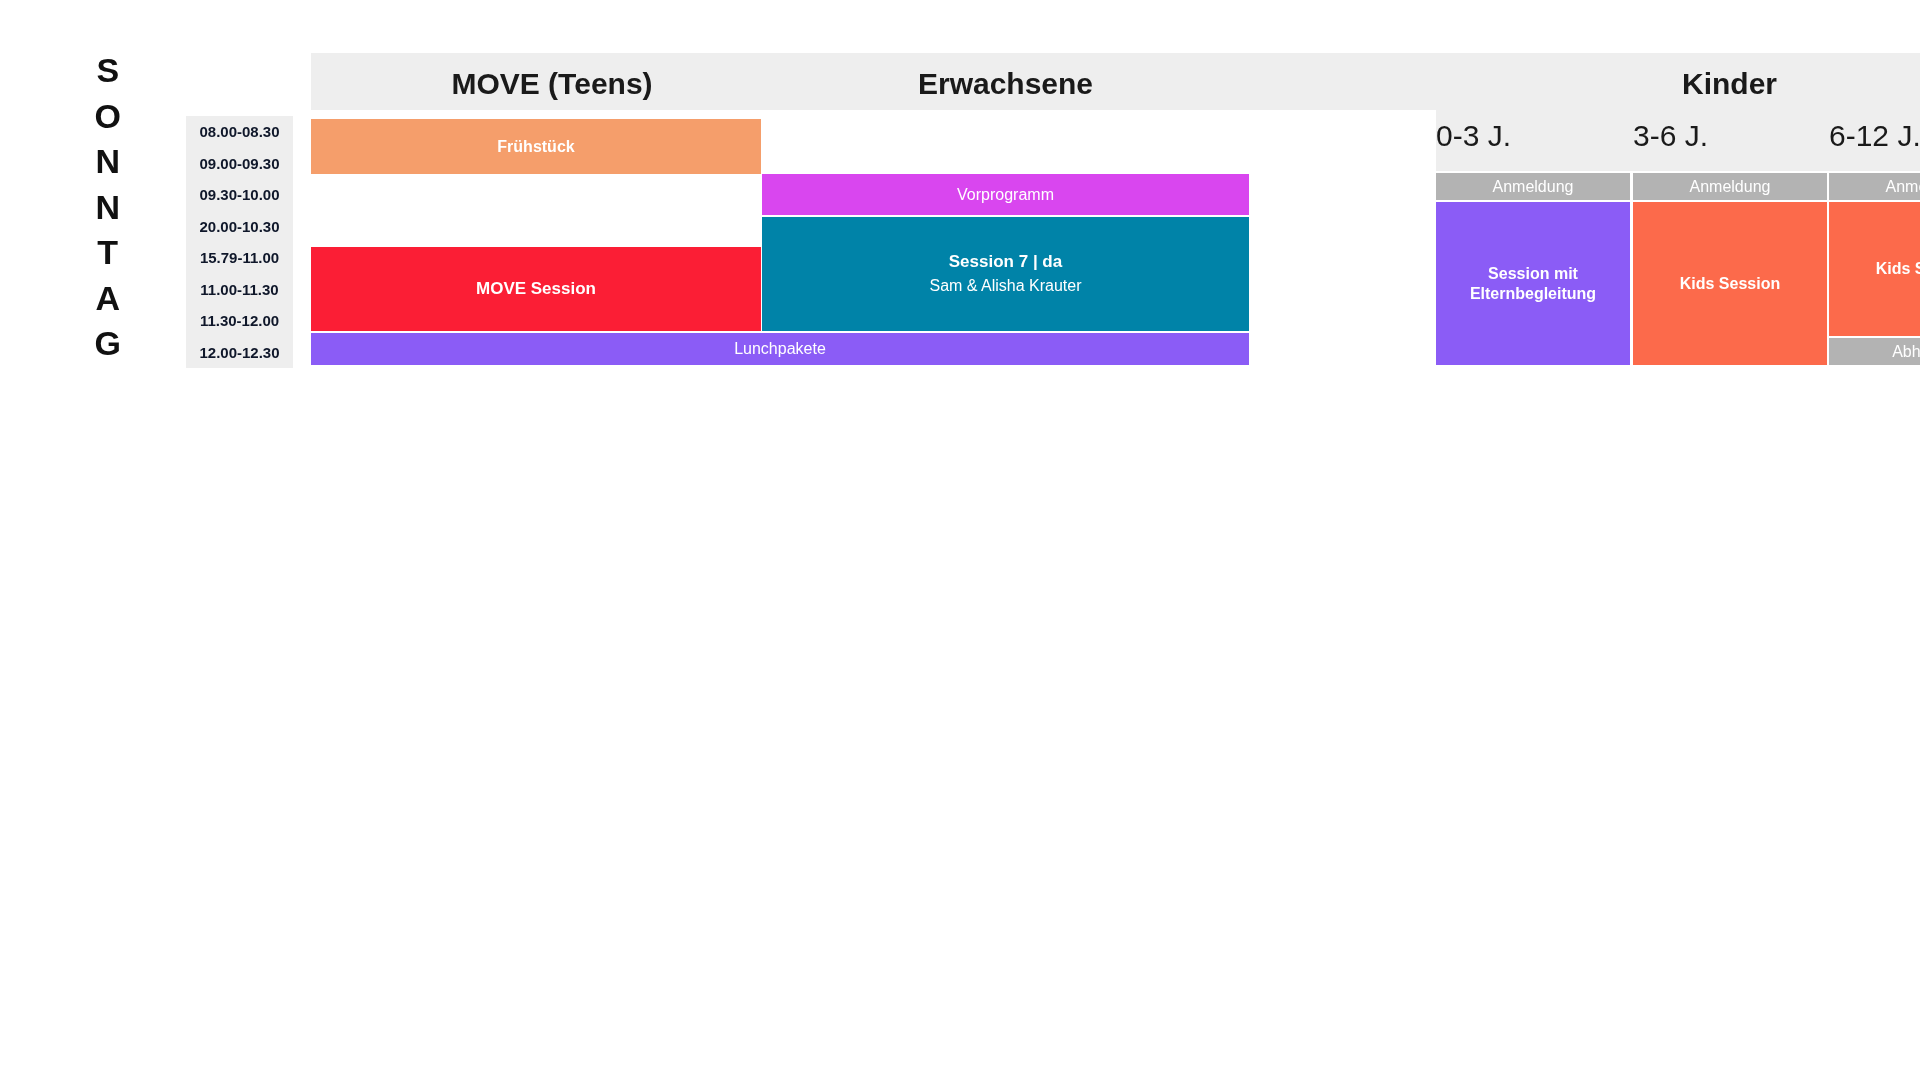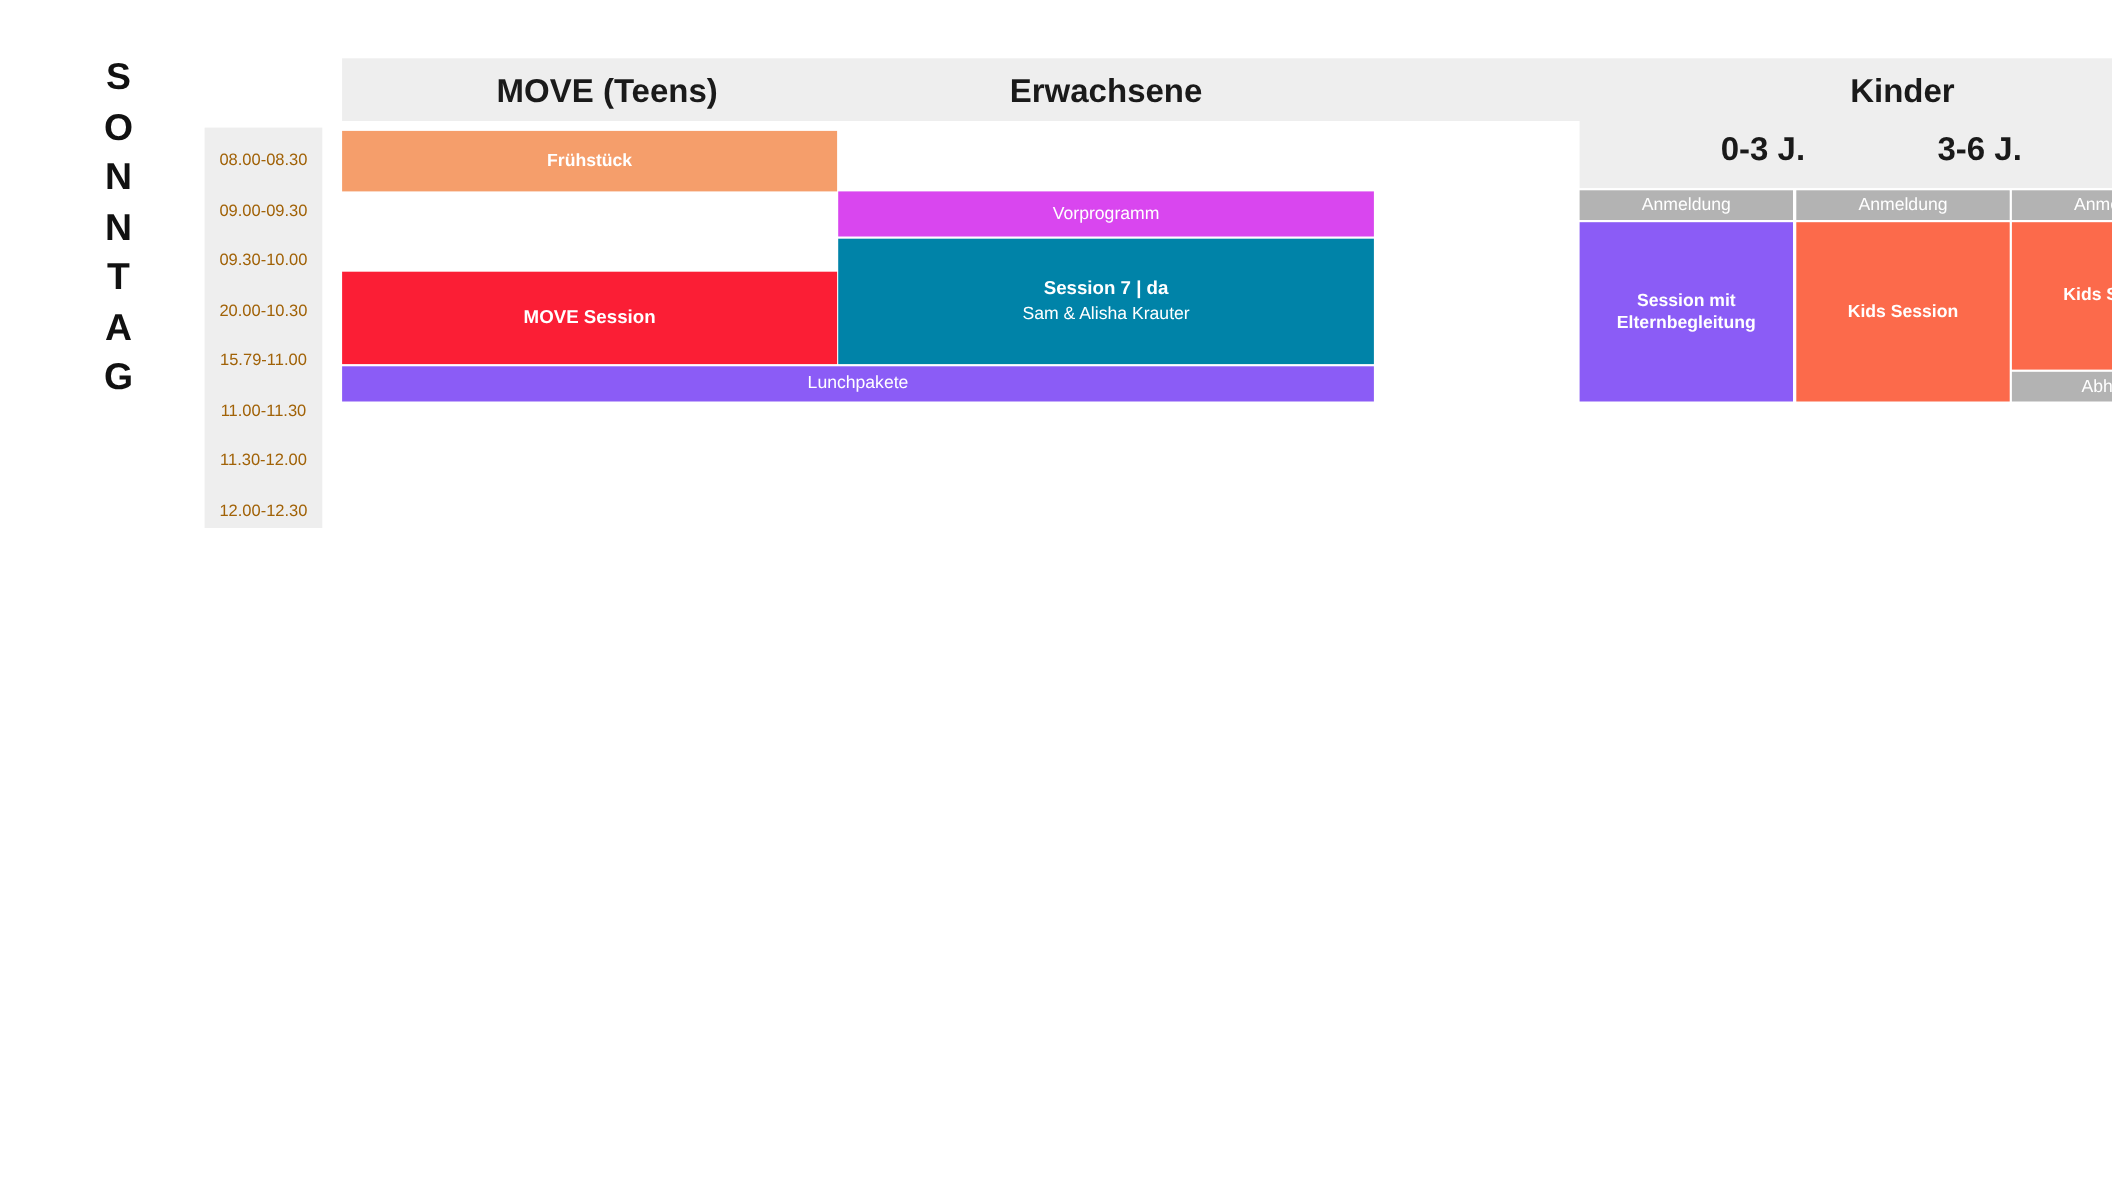--- a/index.html
+++ b/index.html
@@ -67,47 +67,45 @@
     white-space: nowrap;
   }
   .hdr-move    { left: 141px;  top: 14px; width: 450px; }
   .hdr-erw     { left: 576px;  top: 14px; width: 487px; }
   .hdr-kinder  { left: 1250px; top: 14px; width: 587px; }
 
   .hdr-sub {
     position: absolute;
     top: 66px;
     font-size: 30px;
-    font-weight: 700;
+    font-weight: 400;
     color: #1a1a1a;
-    text-align: right;
+    text-align: left;
     white-space: nowrap;
-    margin-left: 11px;
   }
   .sub-0-3  { left: 1250px; width: 194px; }
   .sub-3-6  { left: 1447px; width: 194px; }
   .sub-6-12 { left: 1643px; width: 194px; }
 
   
   .time-col {
     position: absolute;
     left: 0px;
     top: 63px;
     width: 107px;
     background: #eeeeee;
   }
   .time-cell {
     height: 31.5px;
     line-height: 31.5px;
     text-align: center;
     font-size: 15px;
-    font-weight: 400;
-    color: #a16207;
+    font-weight: 700;
+    color: #0f172a;
     white-space: nowrap;
-    margin-top: 14px;
   }
 
   
   .block {
     position: absolute;
     display: flex;
     flex-direction: column;
     align-items: center;
     justify-content: center;
     color: #ffffff;

